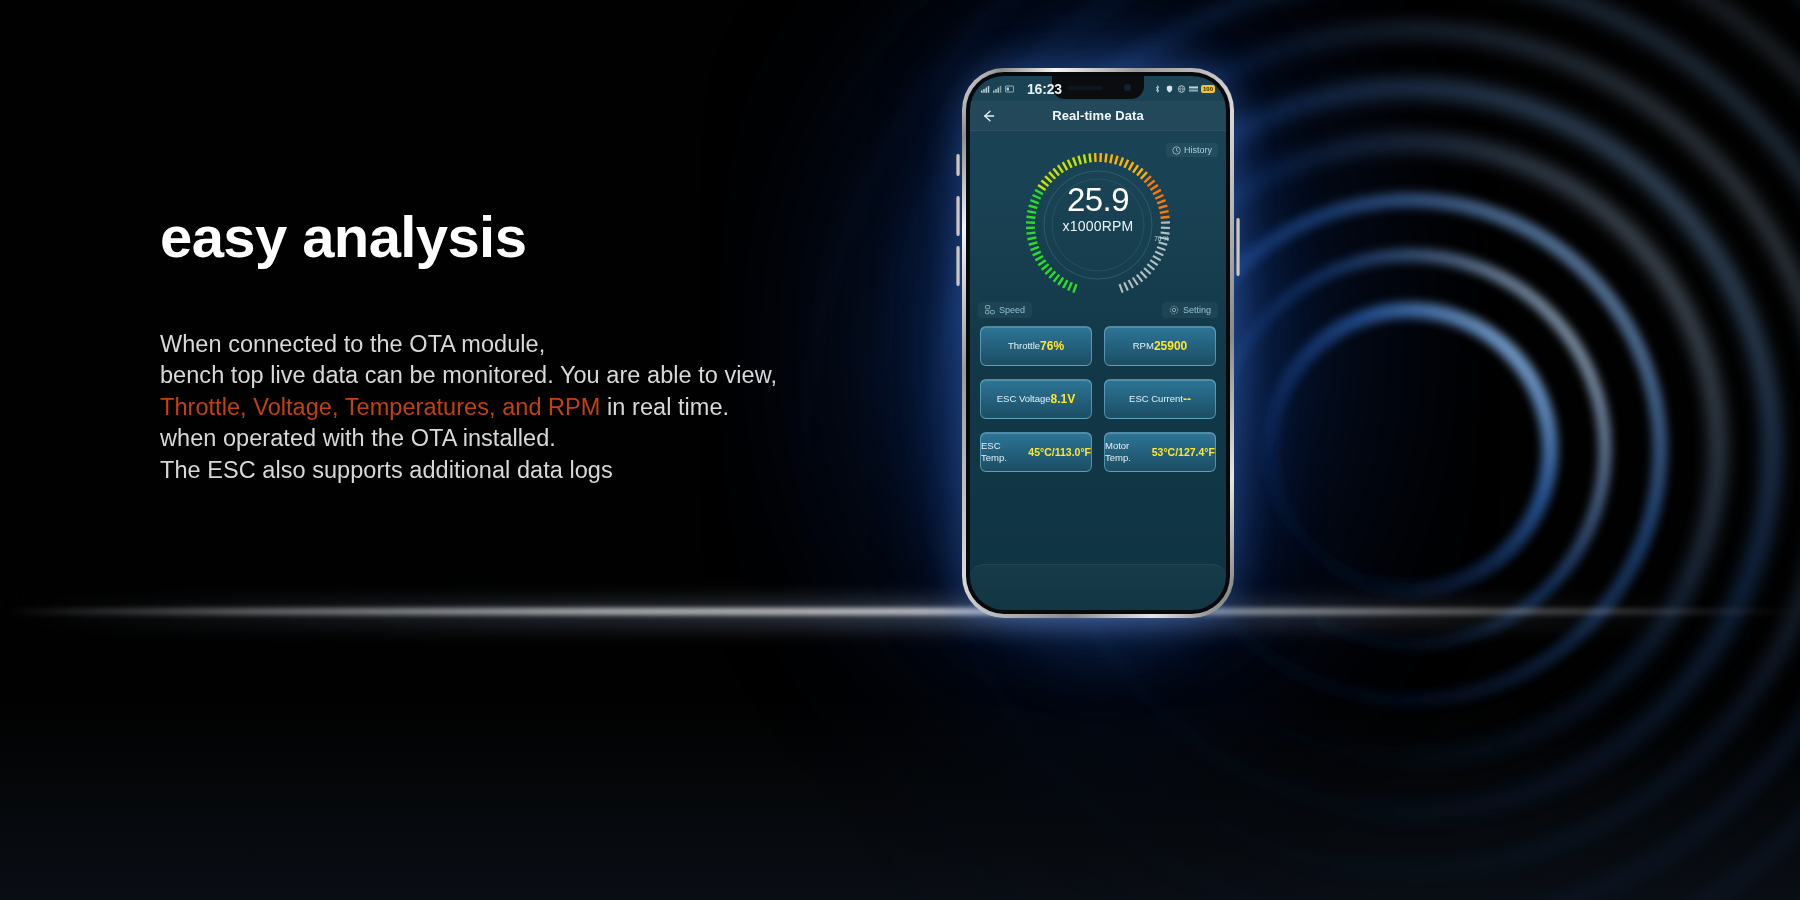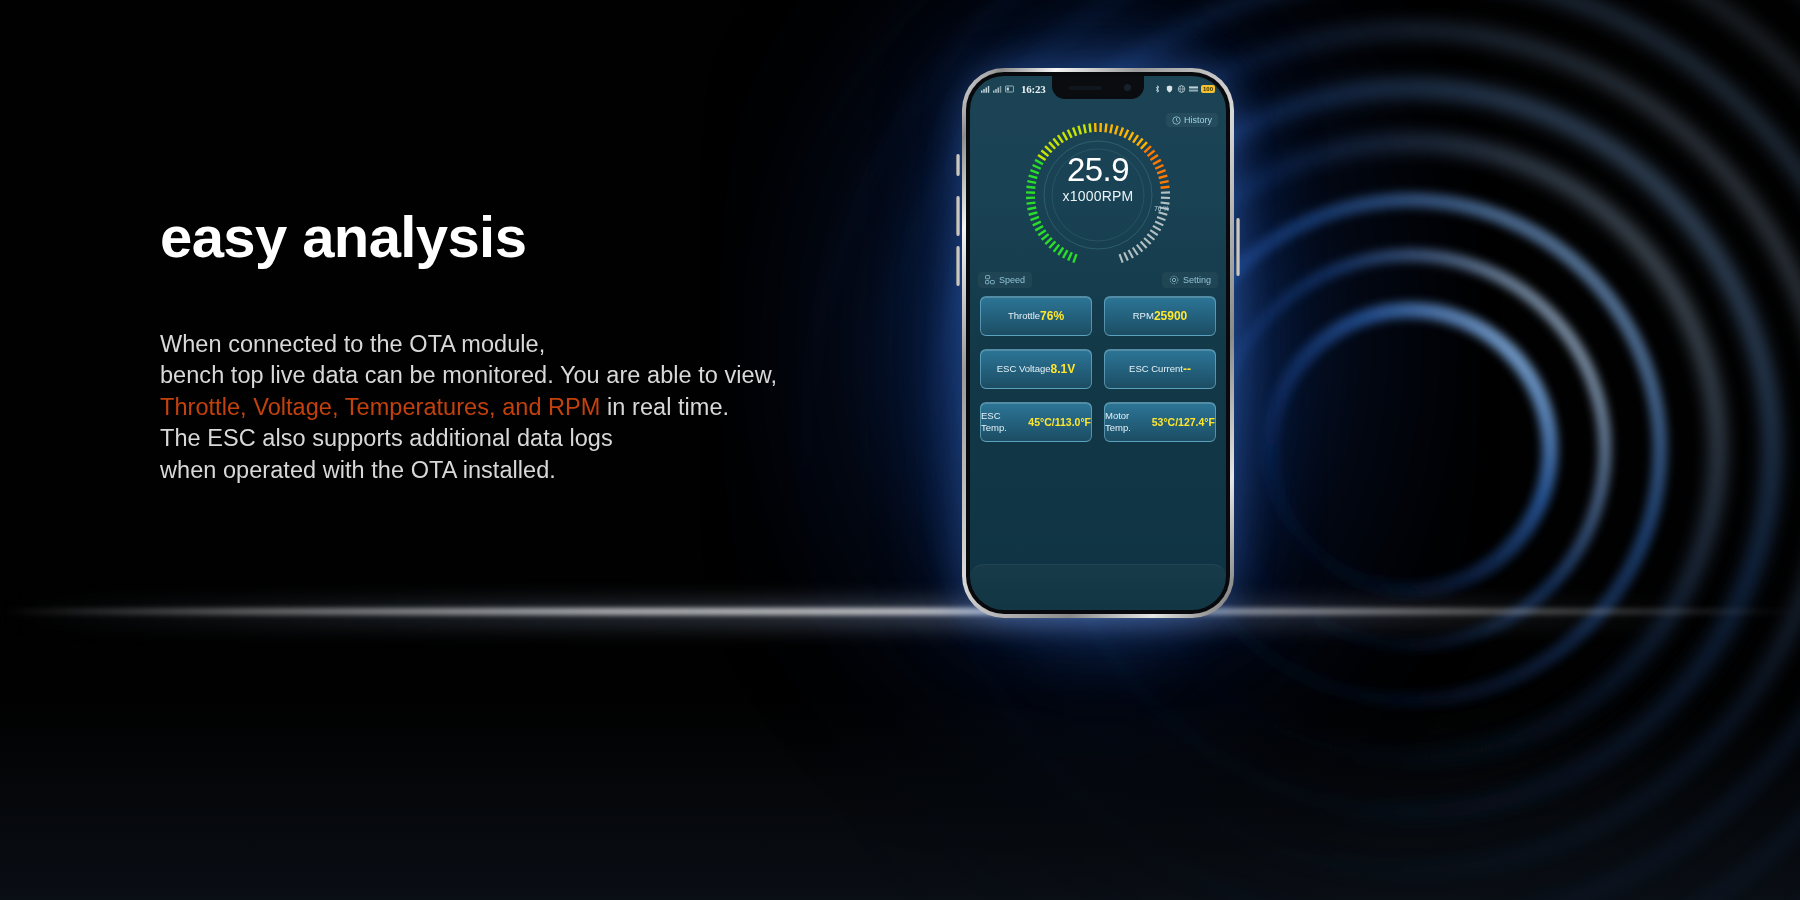--- a/index.html
+++ b/index.html
@@ -76,21 +76,21 @@
               border-radius:2px; }
   .btn-sil { left:-6px; top:86px; width:4px; height:22px; }
   .btn-up  { left:-6px; top:128px; width:4px; height:40px; }
   .btn-dn  { left:-6px; top:178px; width:4px; height:40px; }
   .btn-pwr { right:-6px; top:150px; width:4px; height:58px; }
 
   
   .statusbar { position:relative; height:25px; display:flex; align-items:center;
                justify-content:space-between; padding:0 11px; z-index:9; }
   .sb-left, .sb-right { display:flex; align-items:center; gap:3px; }
-  .sb-time { color:#eaf2f5; font-size:11px; font-weight:600; margin-left:4px; letter-spacing:-.2px;font-family:Liberation Serif, serif;}
+  .sb-time { color:#eaf2f5; font-size:14px; font-weight:600; margin-left:10px; letter-spacing:-.2px;}
   .sb-ico { width:9px; height:8px; opacity:.92; }
   .sb-batt { background:#f2c230; color:#3a2e00; font-size:6px; font-weight:700;
              border-radius:2px; padding:1px 2px; line-height:1; }
 
   
   .apphead { position:relative; height:30px; display:flex; align-items:center;
              padding:0 10px; background:rgba(255,255,255,0.035);
              border-bottom:1px solid rgba(255,255,255,0.05); }
   .backarrow { width:16px; height:16px; color:#e9f2f6; }
   .apptitle { flex:1; text-align:center; color:#f2f8fa; font-size:13px; font-weight:700;
@@ -183,22 +183,22 @@
   <div class="halo"></div>
 
   <div class="copy">
     <h1 class="headline">
       <span class="l2">easy analysis</span>
     </h1>
     <div class="body">
       <p>When connected to the OTA module,</p>
       <p>bench top live data can be monitored. You are able to view,</p>
       <p><span class="hl">Throttle, Voltage, Temperatures, and RPM</span><span> in real time.</span></p>
+      <p>when operated with the OTA installed.</p>
       <p>The ESC also supports additional data logs</p>
-      <p>when operated with the OTA installed.</p>
     </div>
   </div>
 
   <div class="streak2"></div>
   <div class="streak"></div>
   <div class="bottomglow"></div>
 
   <div class="phone">
     <span class="btn-side btn-sil"></span>
     <span class="btn-side btn-up"></span>
@@ -246,20 +246,27 @@
               <line x1="1" y1="6" x2="11" y2="6" stroke="#dfeaf0" stroke-width="0.8"></line>
             </svg>
             <svg class="sb-ico" viewBox="0 0 14 10">
               <rect x="0" y="1" width="14" height="3.2" fill="#cfe0e6"></rect>
               <rect x="0" y="5.8" width="14" height="3.2" fill="#9fb3ba"></rect>
             </svg>
             <span class="sb-batt">100</span>
           </div>
         </div>
 
+        <div class="apphead">
+          <svg class="backarrow" viewBox="0 0 20 20">
+            <path d="M12.5 4 L6 10 L12.5 16" fill="none" stroke="currentColor" stroke-width="1.6" stroke-linecap="round" stroke-linejoin="round"></path>
+            <line x1="6" y1="10" x2="17" y2="10" stroke="currentColor" stroke-width="1.6" stroke-linecap="round"></line>
+          </svg>
+          <div class="apptitle">Real-time Data</div>
+        </div>
 
         <div class="gaugepanel">
 
           <div class="history">
             <svg width="9" height="9" viewBox="0 0 12 12">
               <circle cx="6" cy="6" r="5" fill="none" stroke="#9fd3e6" stroke-width="1"></circle>
               <path d="M6 3.2 V6.2 L8 7.6" fill="none" stroke="#9fd3e6" stroke-width="1" stroke-linecap="round"></path>
             </svg>
             <span>History</span>
           </div>

